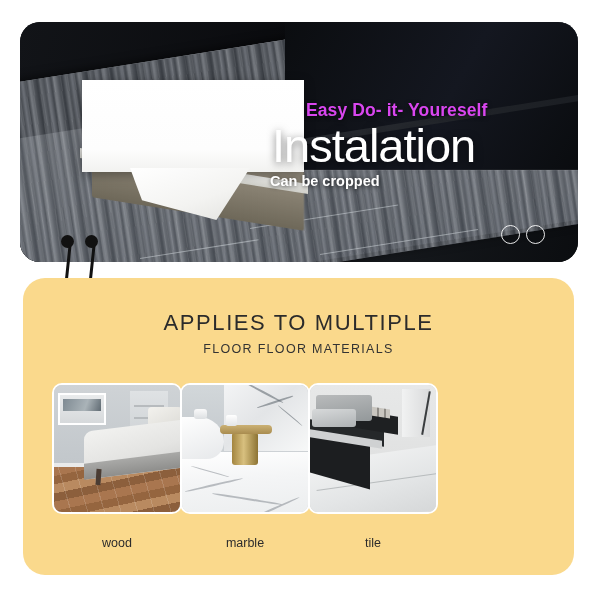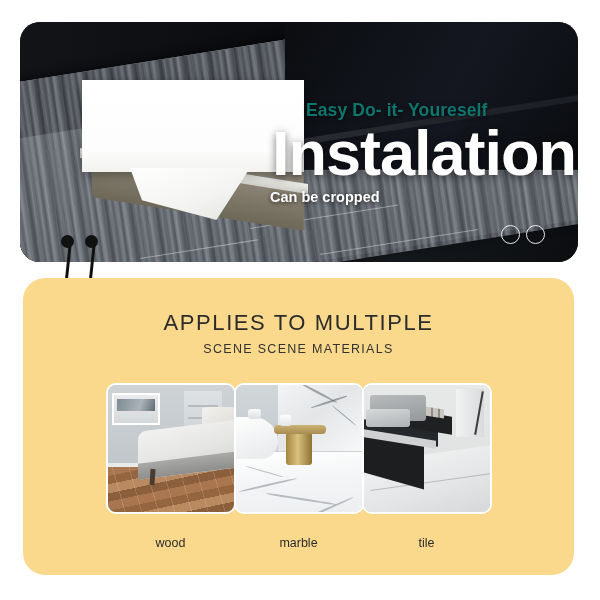--- a/index.html
+++ b/index.html
@@ -86,26 +86,26 @@
   }
   .plank-edge{
     position:absolute;left:60px;top:144px;width:228px;height:10px;
     background:linear-gradient(180deg,#efefec,#cfcfc9);
     transform:skewY(9deg);
   }
 
   
   .hero-txt{position:absolute;right:14px;top:78px;width:300px;text-align:left;}
   .kicker{
-    color:#0f766e;font-weight:bold;font-size:17.5px;letter-spacing:.1px;
+    color:#d946ef;font-weight:bold;font-size:17.5px;letter-spacing:.1px;
     margin:0 0 2px 42px;white-space:nowrap;
     text-shadow:0 1px 4px rgba(0,0,0,.65);
   }
   .big{
-    color:#ffffff;font-weight:bold;font-size:63px;line-height:.98;
+    color:#ffffff;font-weight:normal;font-size:47px;line-height:.98;
     letter-spacing:-1px;margin:0 0 4px 8px;white-space:nowrap;
     text-shadow:0 2px 8px rgba(0,0,0,.55);
   }
   .sub{
     color:#ffffff;font-weight:bold;font-size:14.5px;margin:4px 0 16px 6px;
     white-space:nowrap;text-shadow:0 1px 4px rgba(0,0,0,.7);
   }
   .dots{position:absolute;right:33px;bottom:18px;display:flex;gap:6px;}
   .dot{width:17px;height:17px;border-radius:50%;
        border:1.6px solid rgba(255,255,255,.9);background:transparent;}
@@ -128,21 +128,21 @@
   .h1{
     position:absolute;left:0;right:0;top:32px;text-align:center;
     font-size:22px;letter-spacing:1.6px;color:#2b2b2b;font-weight:400;
   }
   .h2{
     position:absolute;left:0;right:0;top:64px;text-align:center;
     font-size:12.5px;letter-spacing:1.3px;color:#333333;font-weight:400;
   }
   .grid{
     position:absolute;left:30px;right:30px;top:105px;
-    display:flex;justify-content:center;
+    display:flex;justify-content:flex-start;
   }
   .cell{width:128px;display:flex;flex-direction:column;align-items:center;}
   .thumb{
     width:126px;height:127px;border-radius:10px;border:2px solid #ffffff;
     overflow:hidden;position:relative;background:#cfcfcf;
   }
   .cap{margin-top:22px;font-size:12.5px;color:#2c2c2c;}
 
   
   .w-wall{position:absolute;inset:0;background:linear-gradient(180deg,#cfd3d6 0%,#c3c8cc 55%,#bfc4c8 100%);}
@@ -258,21 +258,21 @@
     <span class="clip-line c1"></span>
     <span class="clip-line c2"></span>
     <span class="knob k1"></span>
     <span class="knob k2"></span>
     <span class="knob k3"></span>
     <span class="knob k4"></span>
   </div>
 
   <div class="panel">
     <div class="h1">APPLIES TO MULTIPLE</div>
-    <div class="h2">SCENE SCENE MATERIALS</div>
+    <div class="h2">FLOOR FLOOR MATERIALS</div>
 
     <div class="grid">
 
       <div class="cell">
         <div class="thumb">
           <span class="w-wall"></span>
           <span class="w-window"></span>
           <span class="w-cab">
               <i style="top:14px"></i>
               <i style="top:26px"></i>

